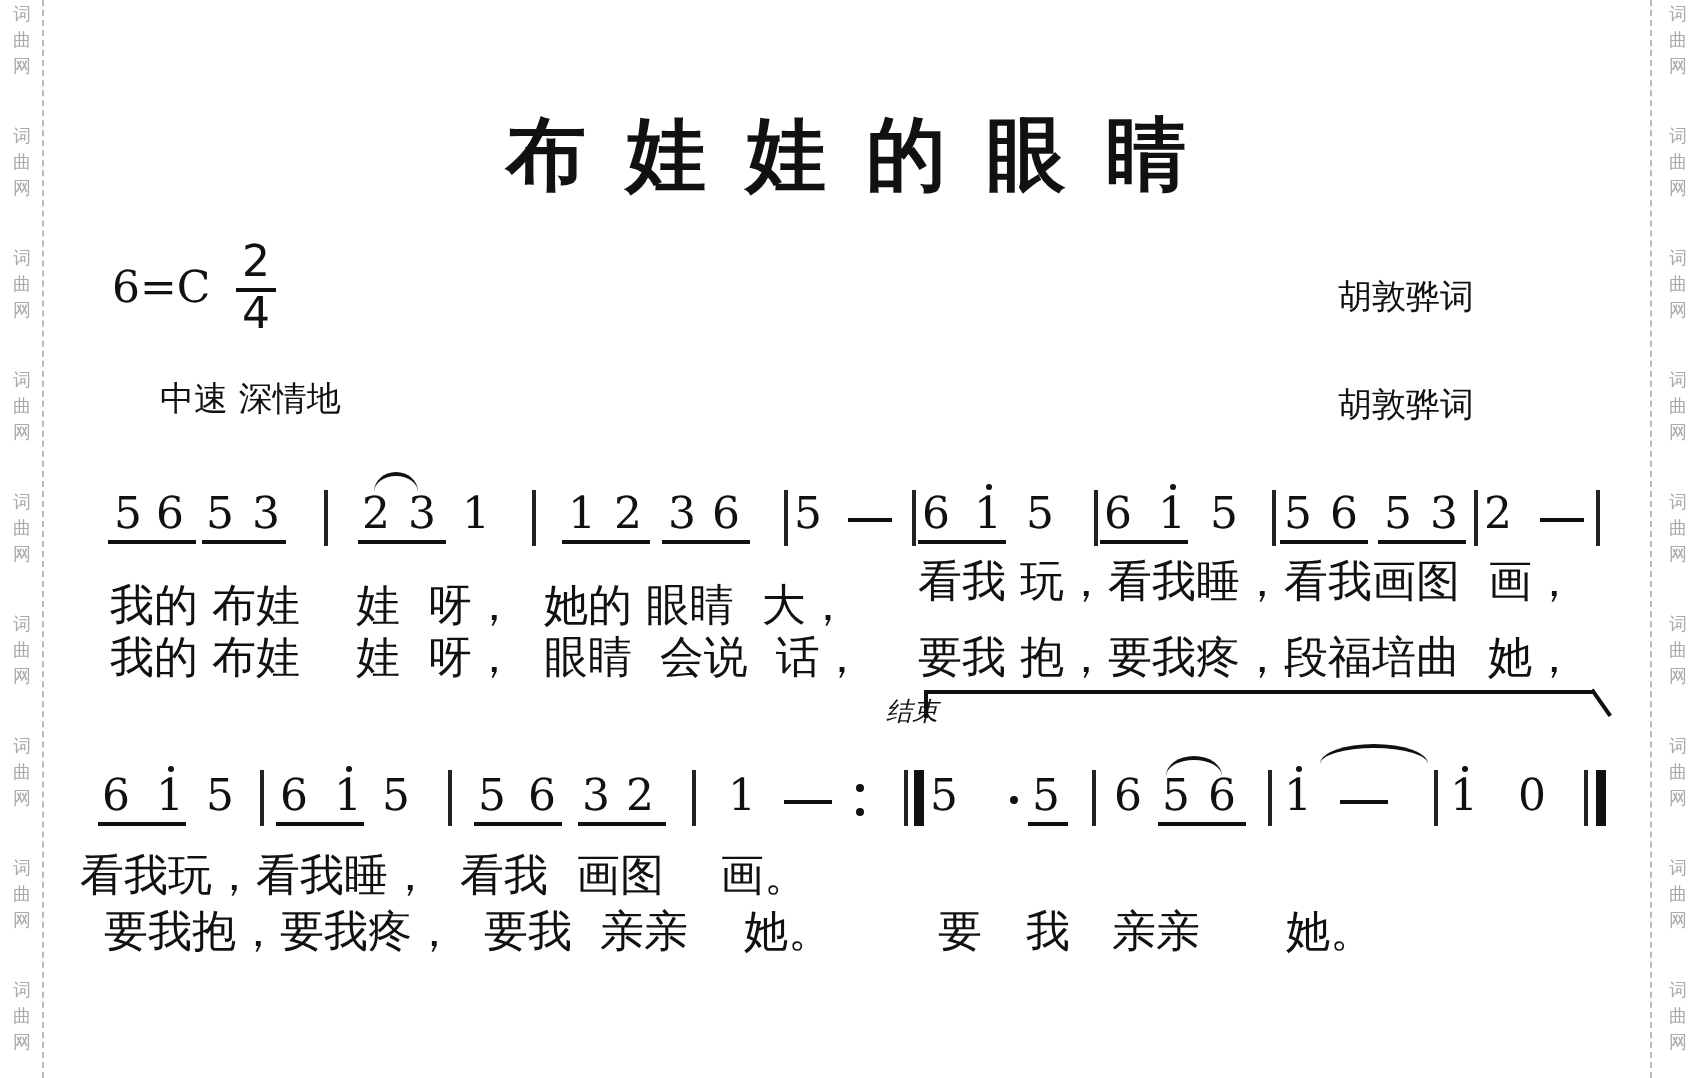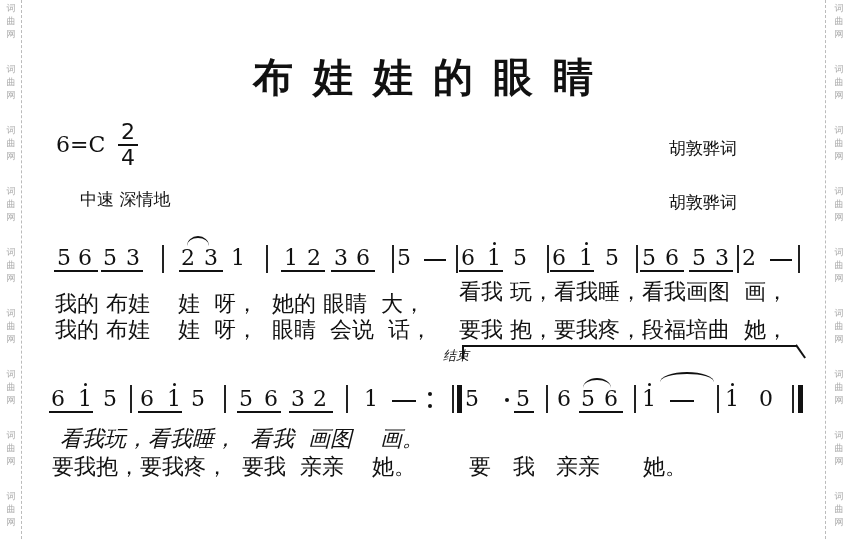--- a/index.html
+++ b/index.html
@@ -256,19 +256,19 @@
     <div class="ending-line" style="left: 462px; width: 1.5px; height: 14px; top: 345px;"></div>
     <div class="ending-line" style="left: 795px; width: 1.5px; height: 16px; top: 345px; transform: rotate(-35deg); transform-origin: center top;"></div>
     <div class="ending-label" style="left: 443px; top: 347px;">结束</div>
   </div>
 
 <div class="lyric" style="left:55px; top:293px;">我的 布娃    娃  呀，  她的 眼睛  大，</div>
 <div class="lyric" style="left:459px; top:281px;">看我 玩，看我睡，看我画图  画，</div>
 <div class="lyric" style="left:55px; top:319px;">我的 布娃    娃  呀，  眼睛  会说  话，</div>
 <div class="lyric" style="left:459px; top:319px;">要我 抱，要我疼，段福培曲  她，</div>
 
-<div class="lyric" style="left:60px; top:428px;font-style:italic;">看我玩，看我睡，  看我  画图    画。</div>
+<div class="lyric" style="left:40px; top:428px;">看我玩，看我睡，  看我  画图    画。</div>
 <div class="lyric" style="left:52px; top:456px;">要我抱，要我疼，  要我  亲亲    她。</div>
 
 <div class="lyric" style="left:469px; top:456px;">要</div>
 <div class="lyric" style="left:513px; top:456px;">我</div>
 <div class="lyric" style="left:556px; top:456px;">亲亲</div>
 <div class="lyric" style="left:643px; top:456px;">她。</div>
 
 </body></html>

